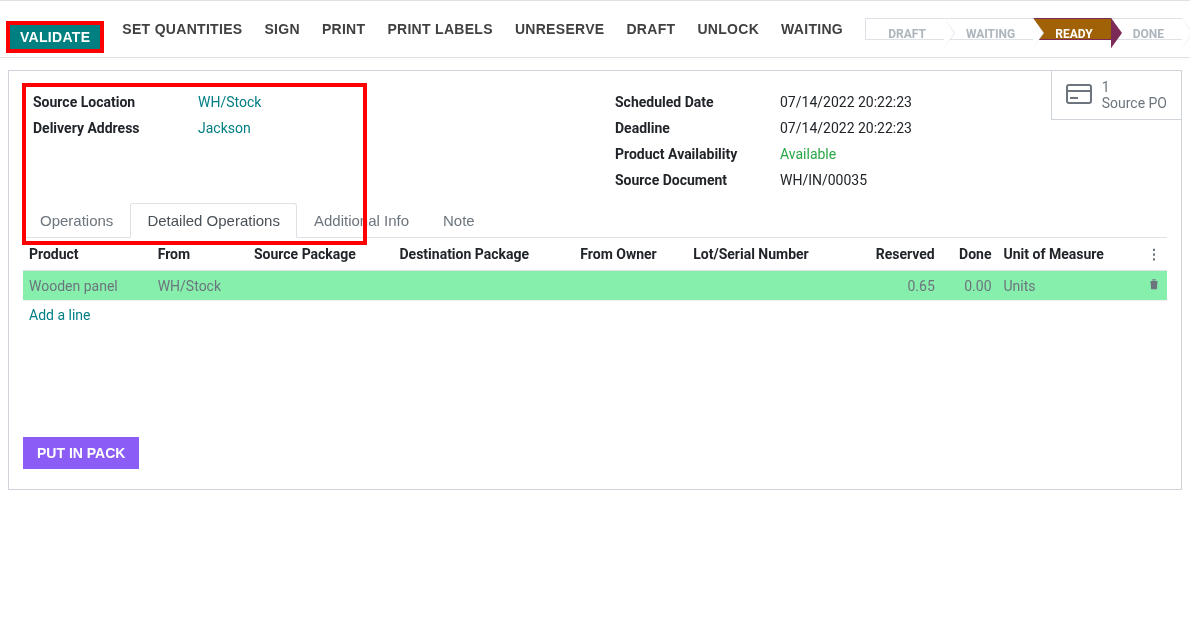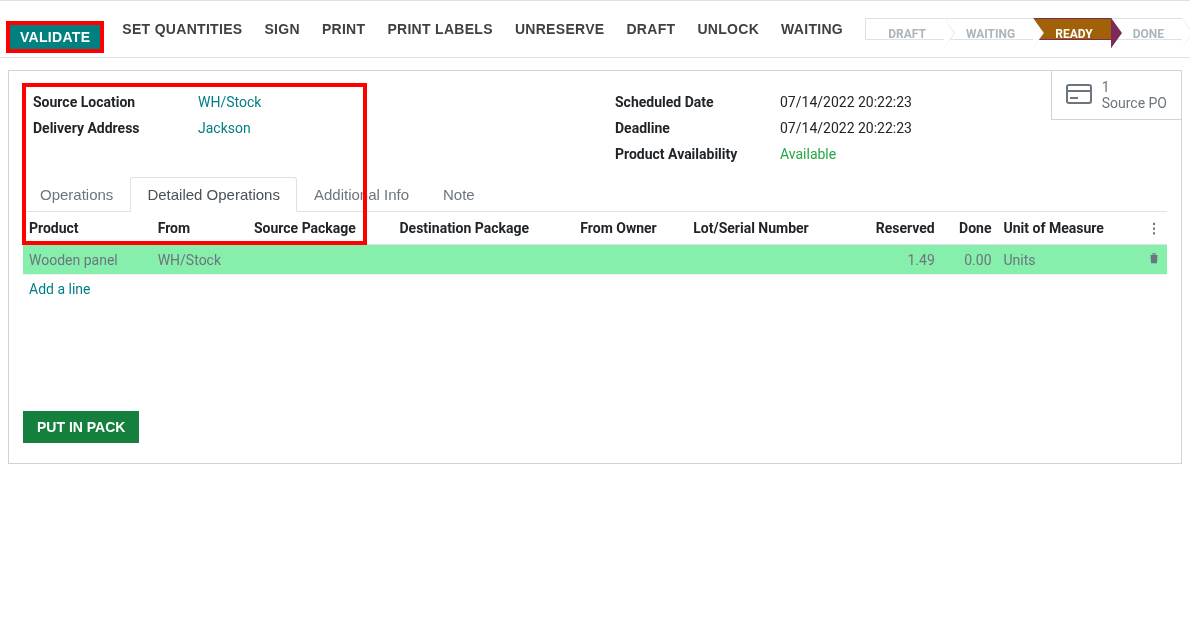--- a/index.html
+++ b/index.html
@@ -159,21 +159,21 @@
   }
   table.detail th.num, table.detail td.num { text-align: right; }
   table.detail td { padding: 6px 6px; color: #6c757d; }
   tr.data-row td { border-bottom: 1px solid #eef0f2; background: #86efac; }
   .add-line { color: #017e84; cursor: pointer; }
   .kebab { width: 14px; text-align: center; color: #6c757d; }
   .trash-svg { width: 14px; height: 14px; fill: #6c757d; }
 
   .pack-btn-row { padding: 20px 14px 20px 14px; }
   .btn-teal {
-    background: #15803d;
+    background: #8b5cf6;
     color: #fff;
     border: none;
     padding: 8px 14px;
     font-weight: 700;
     font-size: 14px;
   }
 
   .hl-red { outline: 4px solid #ff0000; outline-offset: -2px; }
   .hl-red-box {
     border: 4px solid #ff0000;
@@ -243,20 +243,24 @@
               <div class="flabel">Scheduled Date</div>
               <div>07/14/2022 20:22:23</div>
             </div>
             <div class="frow">
               <div class="flabel">Deadline</div>
               <div>07/14/2022 20:22:23</div>
             </div>
             <div class="frow">
               <div class="flabel">Product Availability</div>
               <div class="fvalue-green">Available</div>
+            </div>
+            <div class="frow">
+              <div class="flabel">Source Document</div>
+              <div>WH/IN/00035</div>
             </div>
           </div>
         </div>
       </div>
 
       <div class="tabs-wrap">
         <div class="tabs">
           <button class="tab">Operations</button>
           <button class="tab active">Detailed Operations</button>
           <button class="tab">Additional Info</button>
@@ -281,21 +285,21 @@
             </tr>
           </thead>
           <tbody>
             <tr class="data-row">
               <td>Wooden panel</td>
               <td>WH/Stock</td>
               <td></td>
               <td></td>
               <td></td>
               <td></td>
-              <td class="num">1.49</td>
+              <td class="num">0.65</td>
               <td class="num">0.00</td>
               <td>Units</td>
               <td class="kebab">
                 <span>
                   <svg class="trash-svg" viewBox="0 0 24 24">
                       <path d="M6 7h12l-1 14H7L6 7zm3-3h6v2H9V4zM4 7h16"></path>
                     </svg>
                 </span>
               </td>
             </tr>

